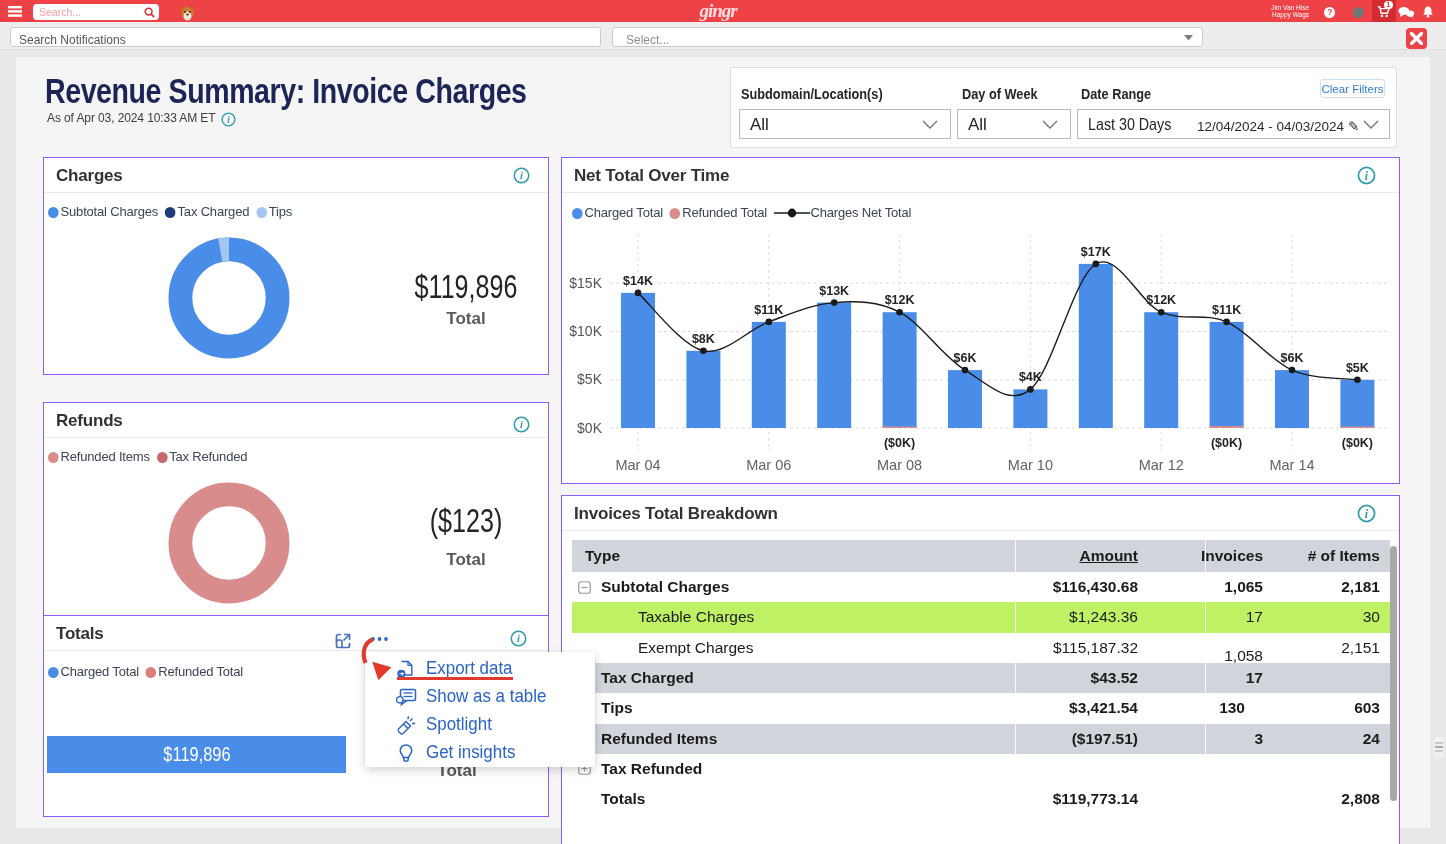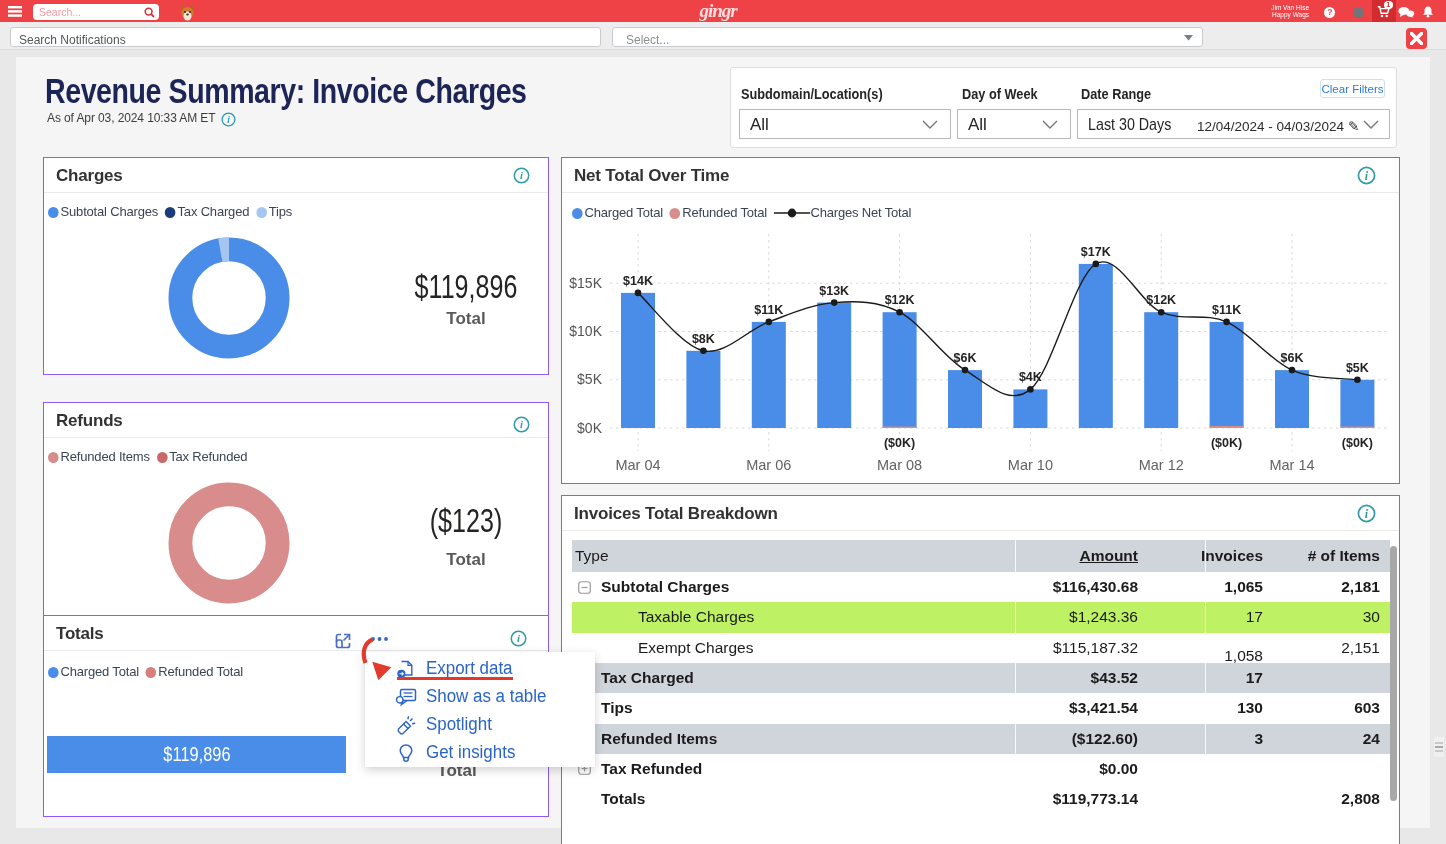--- a/index.html
+++ b/index.html
@@ -294,21 +294,21 @@
 <div class="card" style="left:561px;top:495px;width:839px;height:363px;">
   <div class="chead"></div>
   <div class="ctitle">Invoices Total Breakdown</div>
   <svg class="abs" style="left:795px;top:8px" width="19" height="19" viewBox="0 0 16 16">
       <circle cx="8" cy="8" r="6.8" fill="none" stroke="#2e9bad" stroke-width="1.4"></circle>
       <text x="8" y="11.6" text-anchor="middle" font-family="Liberation Serif,serif" font-style="italic" font-weight="700" font-size="10" fill="#2e9bad">i</text>
     </svg>
   <div id="tablewrap" class="abs" style="left:10px;top:44px;width:825px;height:271px;">
 
     <div class="trow thead" style="top:0;height:32px;line-height:32px;">
-      <span class="c0" style="left:3px;font-weight:400;">Type</span>
+      <span class="c0" style="left:13px;font-weight:700;">Type</span>
         <span class="num b" style="left:286px;width:280px;text-decoration:underline;">Amount</span>
         <span class="num b" style="left:566px;width:125px;">Invoices</span>
         <span class="num b" style="left:701px;width:107px;">&nbsp;# of Items</span>
     </div>
     <div class="trow" style="top:32px;background:#fff;">
       <svg class="abs" style="left:6px;top:8.5px" width="13" height="13" viewBox="0 0 13 13">
           <rect x="0.75" y="0.75" width="11.5" height="11.5" rx="2.5" fill="none" stroke="#9a9a9a" stroke-width="1.2"></rect>
           <line x1="3.5" y1="6.5" x2="9.5" y2="6.5" stroke="#9a9a9a" stroke-width="1.2"></line>
         </svg>
       <span class="c0 b" style="left:29px;">Subtotal Charges</span>
@@ -329,37 +329,36 @@
         <span class="num" style="left:701px;width:107px;">2,151</span>
     </div>
     <div class="trow" style="top:122.9px;background:#d0d5db;">
       <span class="c0 b" style="left:29px;">Tax Charged</span>
         <span class="num b" style="left:286px;width:280px;">$43.52</span>
         <span class="num b" style="left:566px;width:125px;">17</span>
     </div>
     <div class="trow" style="top:153.2px;background:#fff;">
       <span class="c0 b" style="left:29px;">Tips</span>
         <span class="num b" style="left:286px;width:280px;">$3,421.54</span>
-        <span class="num b" style="left:566px;width:125px;text-align:right;">130</span>
+        <span class="num b" style="left:548px;width:125px;text-align:right;">130</span>
         <span class="num b" style="left:701px;width:107px;">603</span>
     </div>
     <div class="trow" style="top:183.5px;background:#d0d5db;">
       <span class="c0 b" style="left:29px;">Refunded Items</span>
-        <span class="num b" style="left:286px;width:280px;">($122.60)</span>
+        <span class="num b" style="left:286px;width:280px;">($197.51)</span>
         <span class="num b" style="left:566px;width:125px;">3</span>
         <span class="num b" style="left:701px;width:107px;">24</span>
     </div>
     <div class="trow" style="top:213.8px;background:#fff;">
       <svg class="abs" style="left:6px;top:8.5px" width="13" height="13" viewBox="0 0 13 13">
           <rect x="0.75" y="0.75" width="11.5" height="11.5" rx="2.5" fill="none" stroke="#9a9a9a" stroke-width="1.2"></rect>
           <line x1="3.5" y1="6.5" x2="9.5" y2="6.5" stroke="#9a9a9a" stroke-width="1.2"></line>
           <line x1="6.5" y1="3.5" x2="6.5" y2="9.5" stroke="#9a9a9a" stroke-width="1.2"></line>
         </svg>
       <span class="c0 b" style="left:29px;">Tax Refunded</span>
-        <span class="num b" style="left:286px;width:280px;">$0.00</span>
     </div>
     <div class="trow" style="top:244.1px;background:#fff;">
       <span class="c0 b" style="left:29px;">Totals</span>
         <span class="num b" style="left:286px;width:280px;">$119,773.14</span>
         <span class="num b" style="left:701px;width:107px;">2,808</span>
     </div>
     <div class="abs" style="left:443px;top:0;width:1px;height:274px;background:rgba(255,255,255,0.85);"></div>
     <div class="abs" style="left:633px;top:0;width:1px;height:274px;background:rgba(255,255,255,0.85);"></div>
 
     <div class="abs" style="left:818px;top:6px;width:7px;height:255px;border-radius:3.5px;background:#a8a8a8;"></div>

